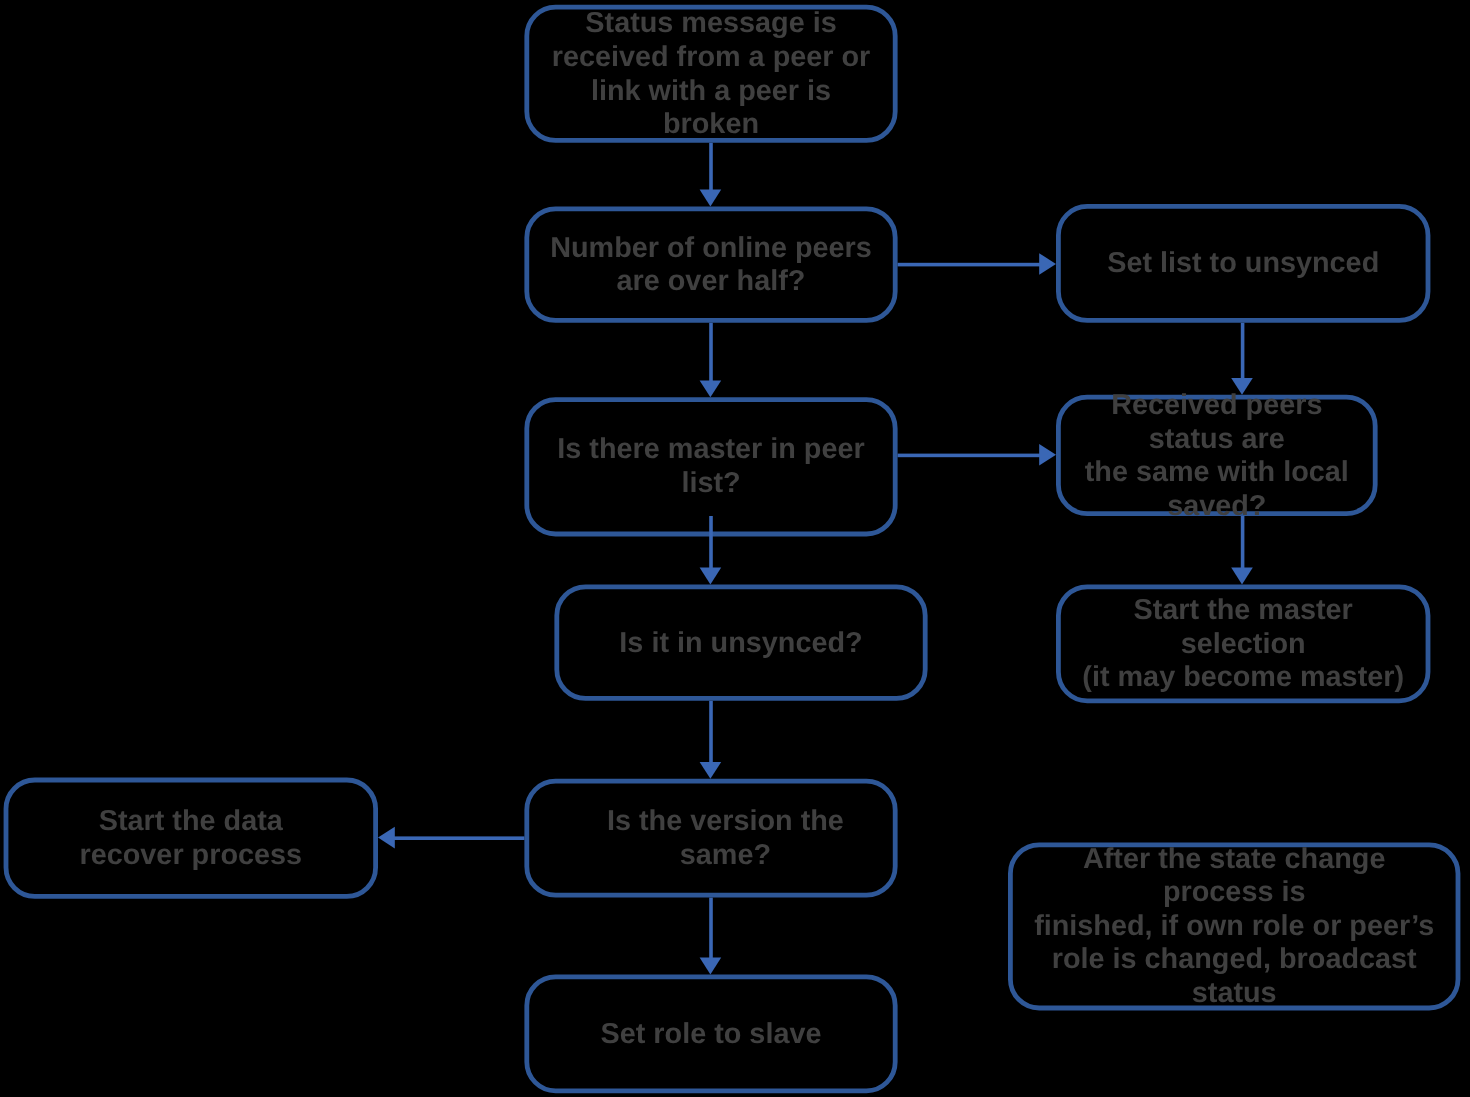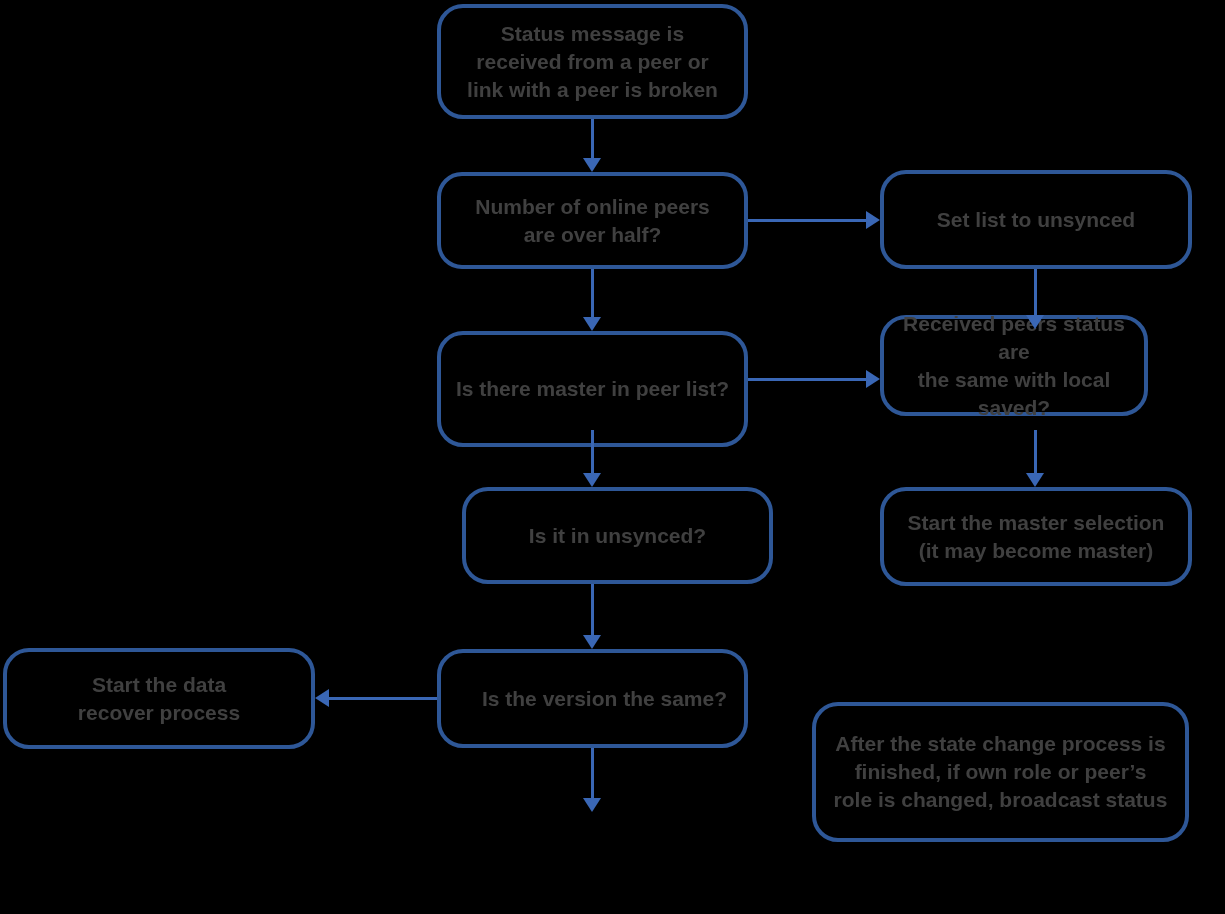--- a/index.html
+++ b/index.html
@@ -23,21 +23,21 @@
     border: 4px solid var(--border);
     border-radius: 26px;
     background: var(--bg);
     display: flex;
     align-items: center;
     justify-content: center;
     text-align: center;
   }
   .node-label {
     color: var(--text);
-    font-size: 21px;
+    font-size: 24px;
     font-weight: 700;
     line-height: 28px;
     white-space: pre-line;
     padding: 0 14px;
   }
   .edge-line { position: absolute; background: var(--arrow); }
   .edge-head { position: absolute; width: 0; height: 0; }
   .edge-head.down {
     border-left: 9px solid transparent;
     border-right: 9px solid transparent;
@@ -58,34 +58,34 @@
 <body>
 
 <div class="canvas">
 
   <div class="node" style="left:437px; top:4px; width:311px; height:115px;">
     <div class="node-label">Status message is
 received from a peer or
 link with a peer is broken</div>
   </div>
 
-  <div class="node" style="left:437px; top:172px; width:311px; height:97px;border-radius:25px;">
+  <div class="node" style="left:437px; top:172px; width:311px; height:97px;">
     <div class="node-label">Number of online peers
 are over half?</div>
   </div>
 
   <div class="node" style="left:880px; top:170px; width:312px; height:99px;">
     <div class="node-label">Set list to unsynced</div>
   </div>
 
   <div class="node" style="left:437px; top:331px; width:311px; height:116px;">
     <div class="node-label">Is there master in peer list?</div>
   </div>
 
-  <div class="node" style="left:880px; top:315px; width:268px; height:101px;text-decoration:underline;">
+  <div class="node" style="left:880px; top:329px; width:268px; height:101px;text-decoration:underline;">
     <div class="node-label">Received peers status are
 the same with local saved?</div>
   </div>
 
   <div class="node" style="left:462px; top:487px; width:311px; height:97px;">
     <div class="node-label">Is it in unsynced?</div>
   </div>
 
   <div class="node" style="left:880px; top:487px; width:312px; height:99px;">
     <div class="node-label">Start the master selection
@@ -94,22 +94,25 @@
 
   <div class="node" style="left:437px; top:649px; width:311px; height:99px;padding-left:24px;">
     <div class="node-label">Is the version the same?</div>
   </div>
 
   <div class="node" style="left:3px; top:648px; width:312px; height:101px;">
     <div class="node-label">Start the data
 recover process</div>
   </div>
 
+  <div class="node" style="left:437px; top:812px; width:311px; height:99px;">
+    <div class="node-label">Set role to slave</div>
+  </div>
 
-  <div class="node" style="left:812px; top:702px; width:377px; height:140px;">
+  <div class="node" style="left:840px; top:702px; width:377px; height:140px;">
     <div class="node-label">After the state change process is
 finished, if own role or peer’s
 role is changed, broadcast status</div>
   </div>
 
   <div>
     <div class="edge-line" style="left:591px; top:119px; width:3px; height:41px;"></div>
     <div class="edge-head down" style="left:583px; top:158px;"></div>
   </div>
 

